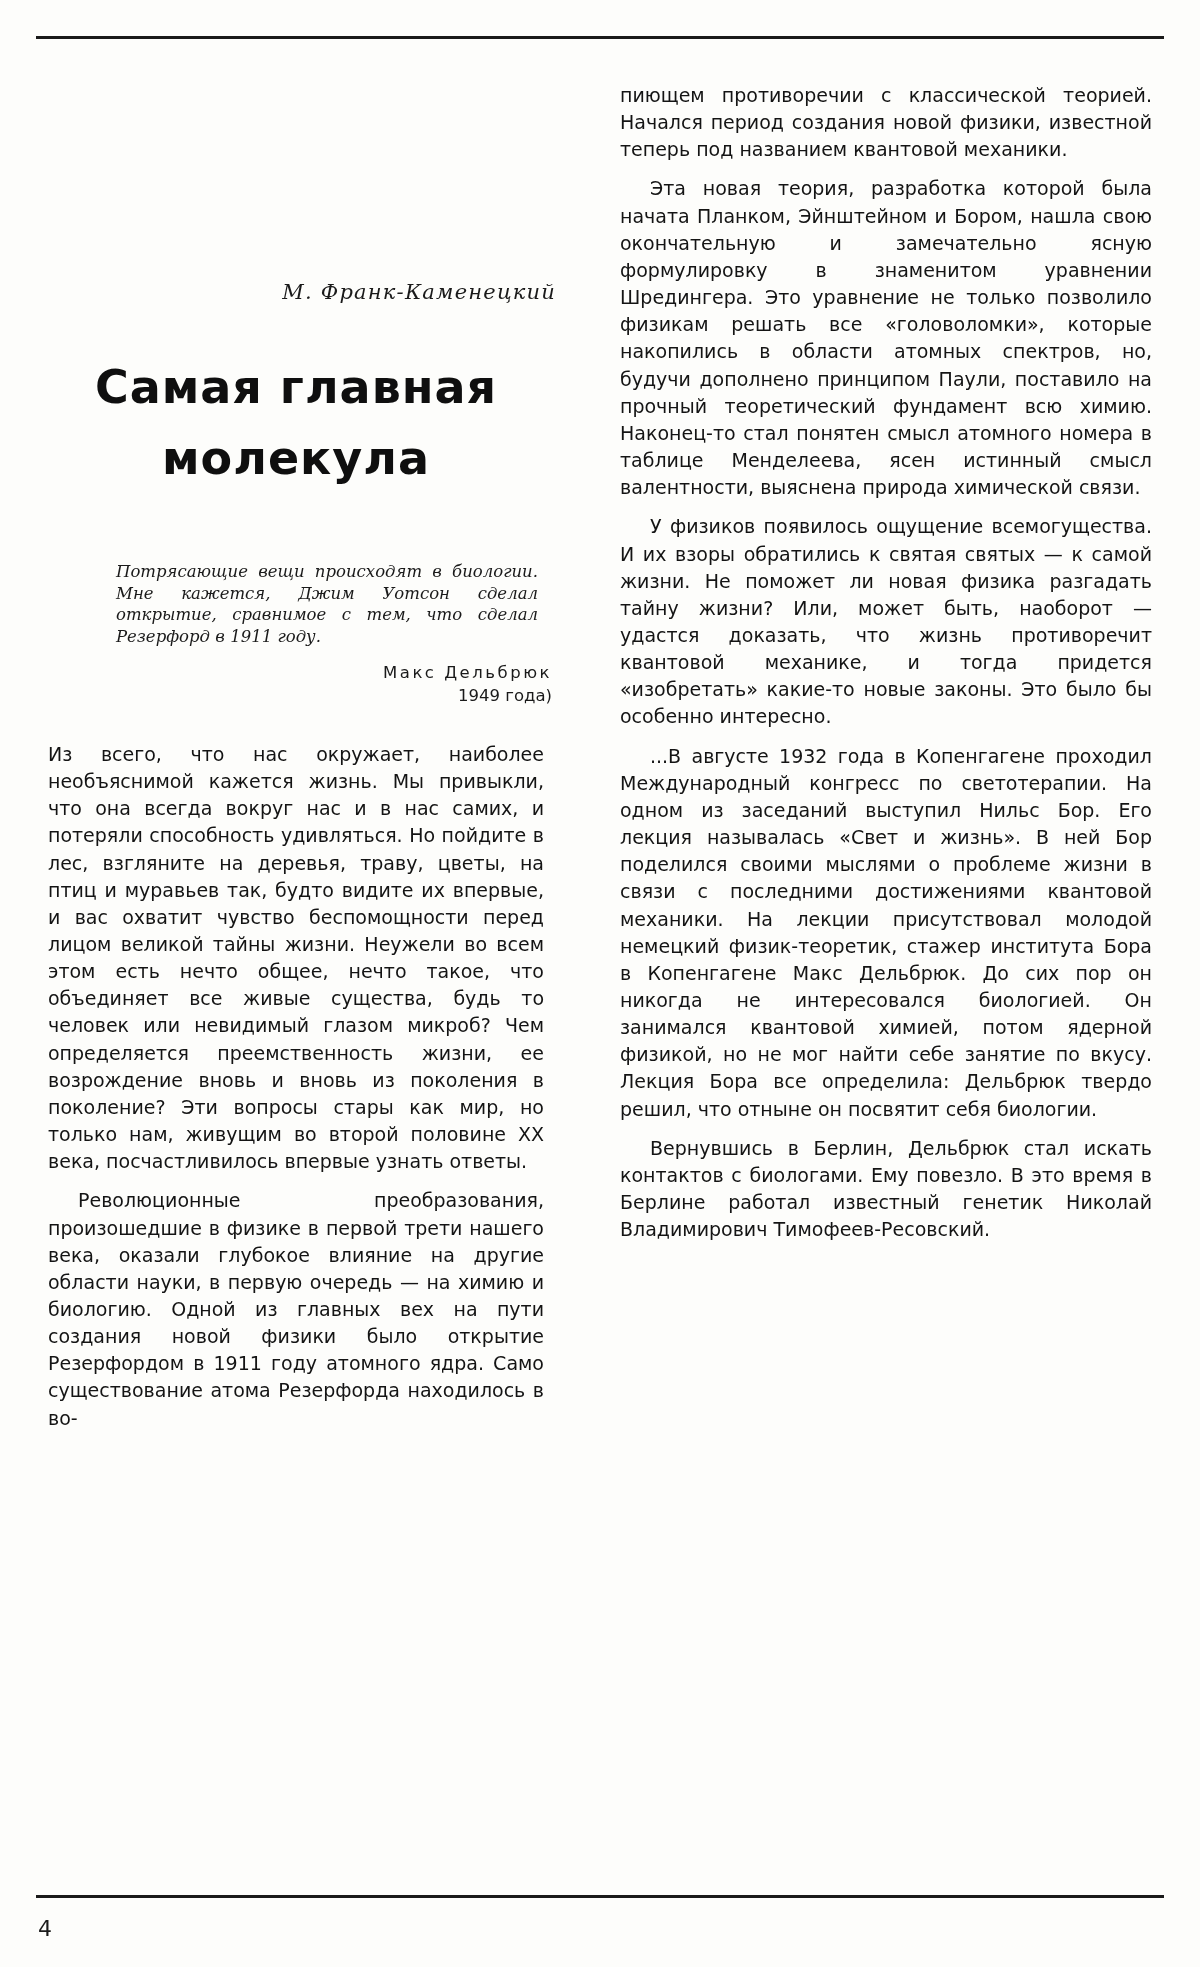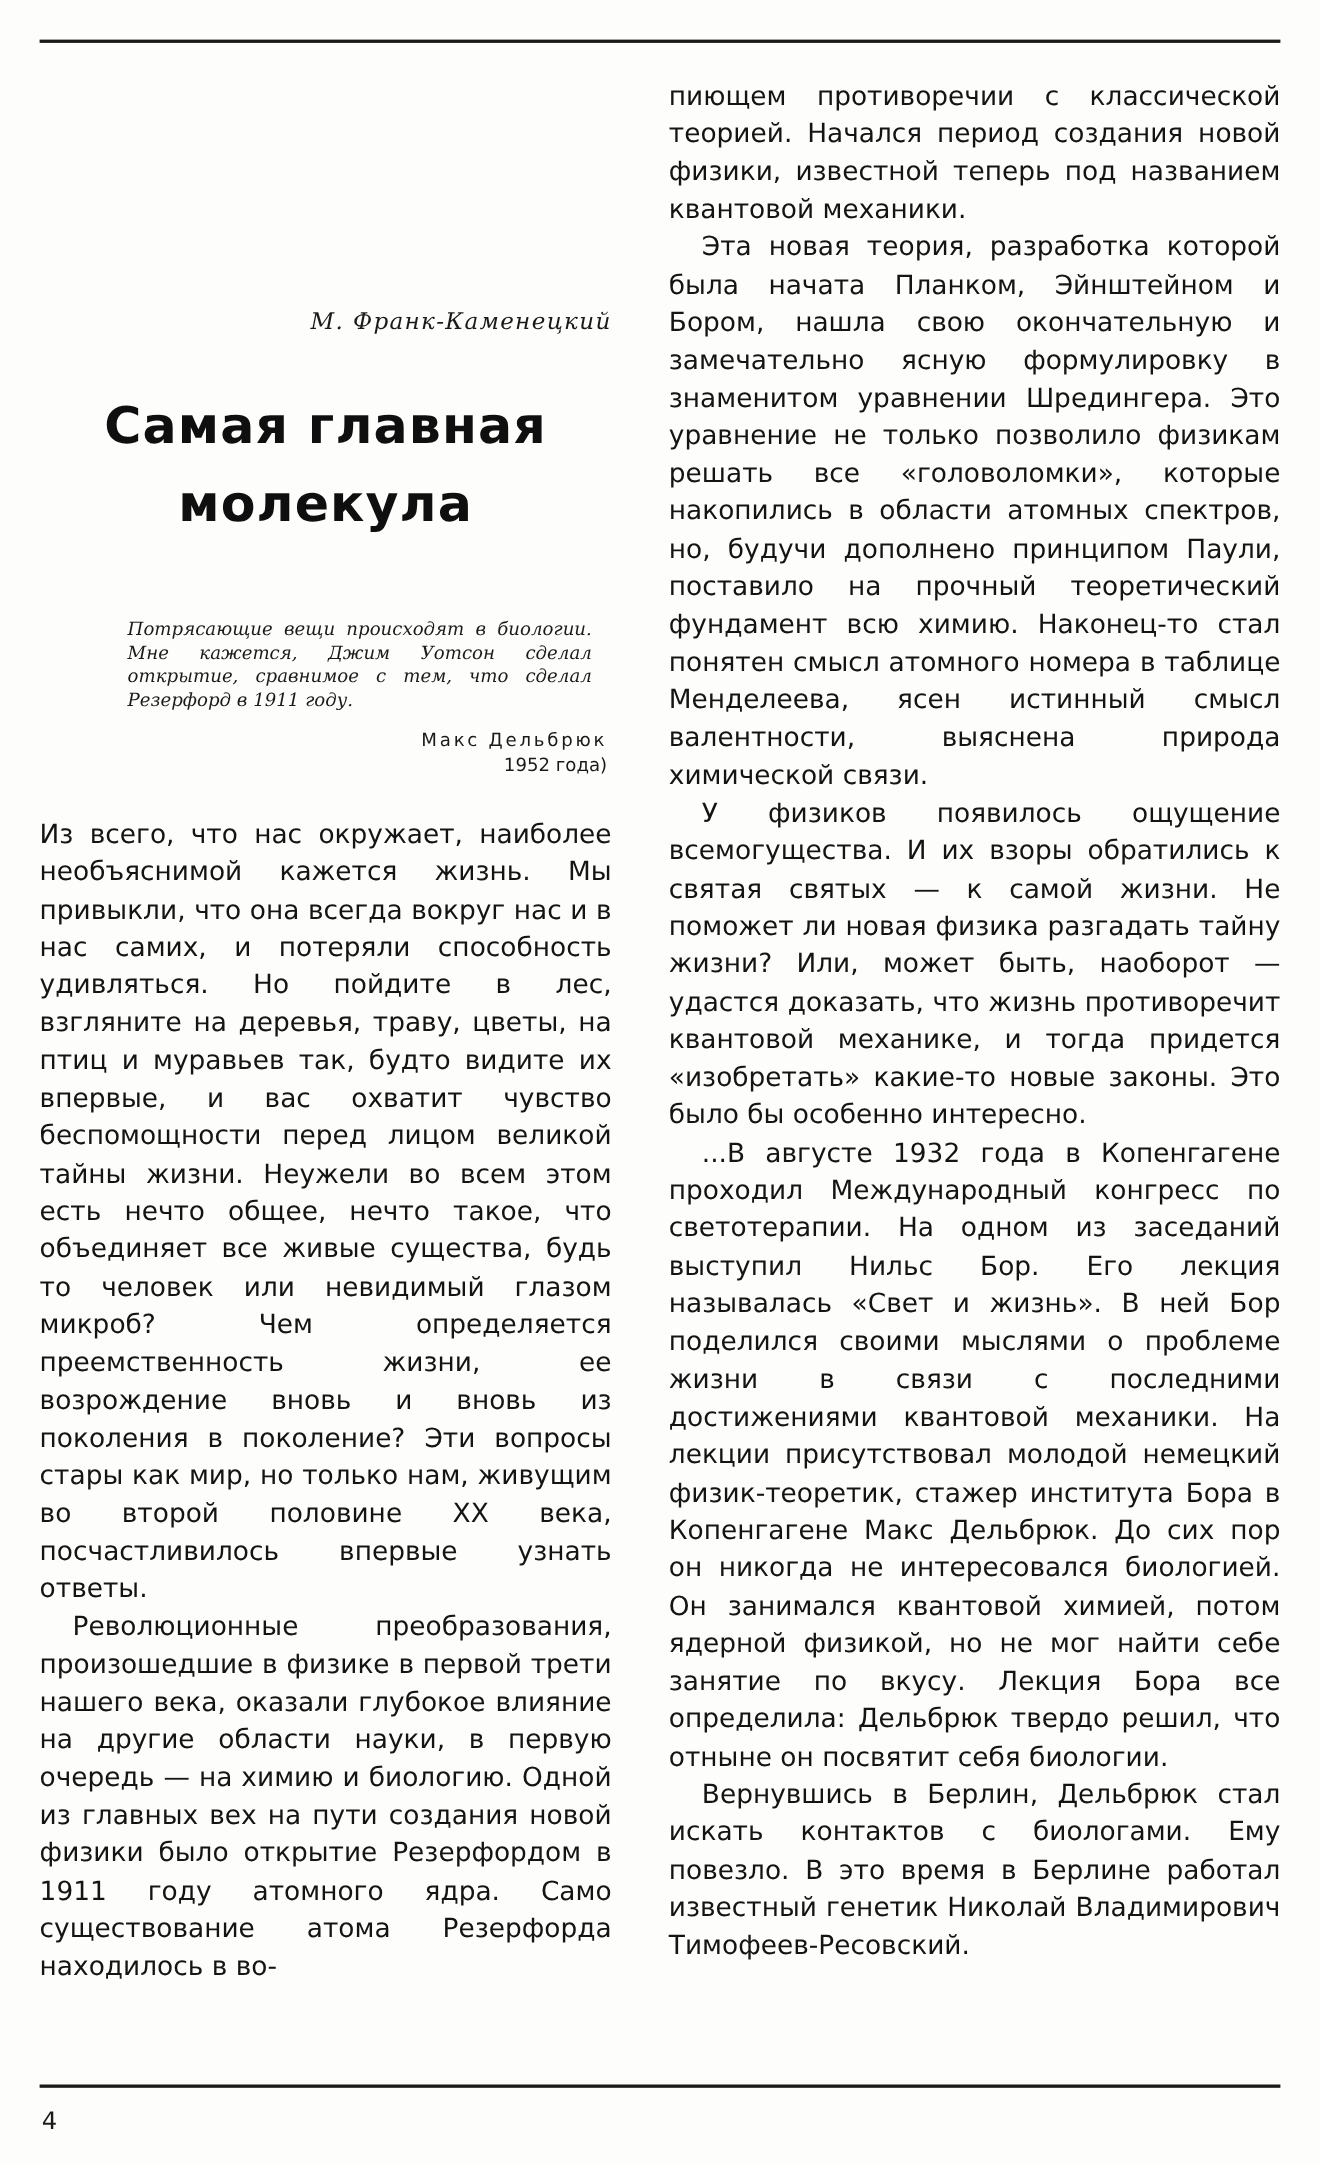--- a/index.html
+++ b/index.html
@@ -100,24 +100,24 @@
     display: block;
   }
   .epi-source .src2 {
     display: block;
   }
   .epi-source .src3 {
     display: block;
   }
   .body-text p {
     font-family: "DejaVu Sans", sans-serif;
-    font-size: 24px;
+    font-size: 19px;
     line-height: 1.43;
     text-align: justify;
-    margin: 0;
+    margin: 12px;
     color: #141414;
     hyphens: manual;
   }
   .body-text p + p {
     margin-top: 0;
   }
   .body-text p.indent {
     text-indent: 30px;
   }
   .col-left .body-text {
@@ -148,21 +148,21 @@
 
     <h1 class="title">
       <span>Самая  главная</span>
       <span class="line2">молекула</span>
     </h1>
 
     <div class="epigraph">
       <p>Потрясающие вещи происходят в биологии. Мне кажется, Джим Уотсон сделал открытие, сравнимое с тем, что сделал Резерфорд в 1911 году.</p>
       <div class="epi-source">
         <span class="spaced">Макс Дельбрюк</span>
-        <span class="src3">1952 года)</span>
+        <span class="src3">1949 года)</span>
       </div>
     </div>
 
     <div class="body-text">
       <p>Из всего, что нас окружает, наиболее необъяснимой кажется жизнь. Мы привыкли, что она всегда вокруг нас и в нас самих, и потеряли способность удивляться. Но пойдите в лес, взгляните на деревья, траву, цветы, на птиц и муравьев так, будто видите их впервые, и вас охватит чувство беспомощности перед лицом великой тайны жизни. Неужели во всем этом есть нечто общее, нечто такое, что объединяет все живые существа, будь то человек или невидимый глазом микроб? Чем определяется преемственность жизни, ее возрождение вновь и вновь из поколения в поколение? Эти вопросы стары как мир, но только нам, живущим во второй половине XX века, посчастливилось впервые узнать ответы.</p>
       <p class="indent">Революционные преобразования, произошедшие в физике в первой трети нашего века, оказали глубокое влияние на другие области науки, в первую очередь — на химию и биологию. Одной из главных вех на пути создания новой физики было открытие Резерфордом в 1911 году атомного ядра. Само существование атома Резерфорда находилось в во-</p>
     </div>
   </div>
 
   <div class="col-right">

